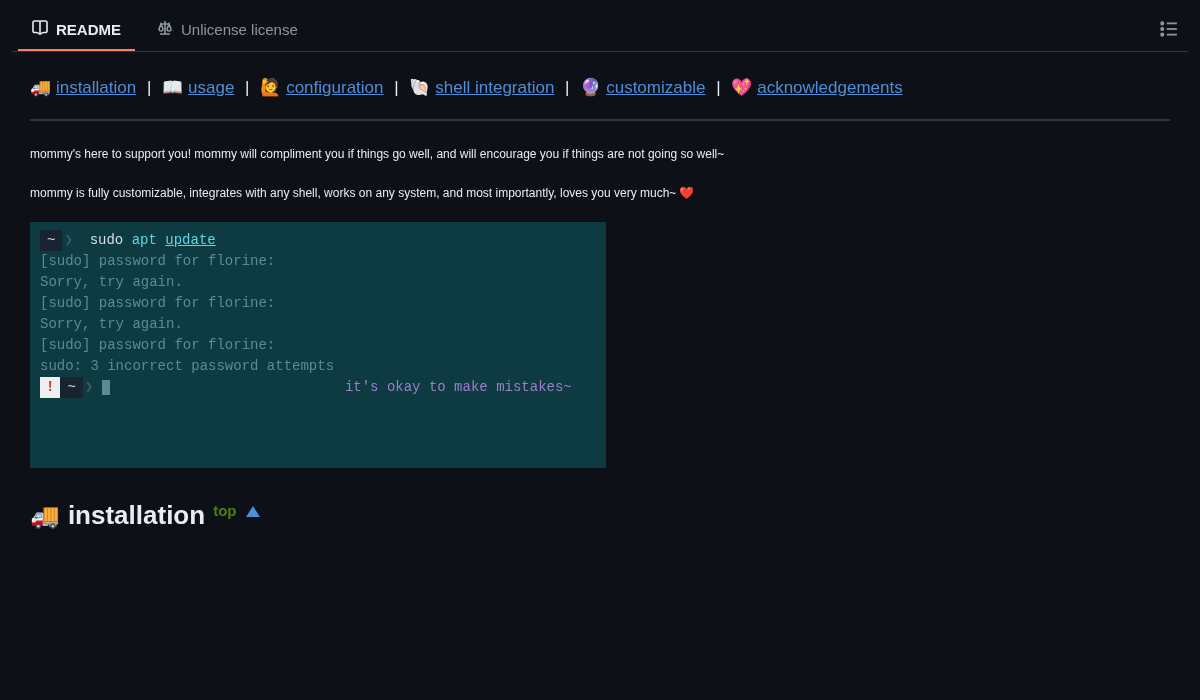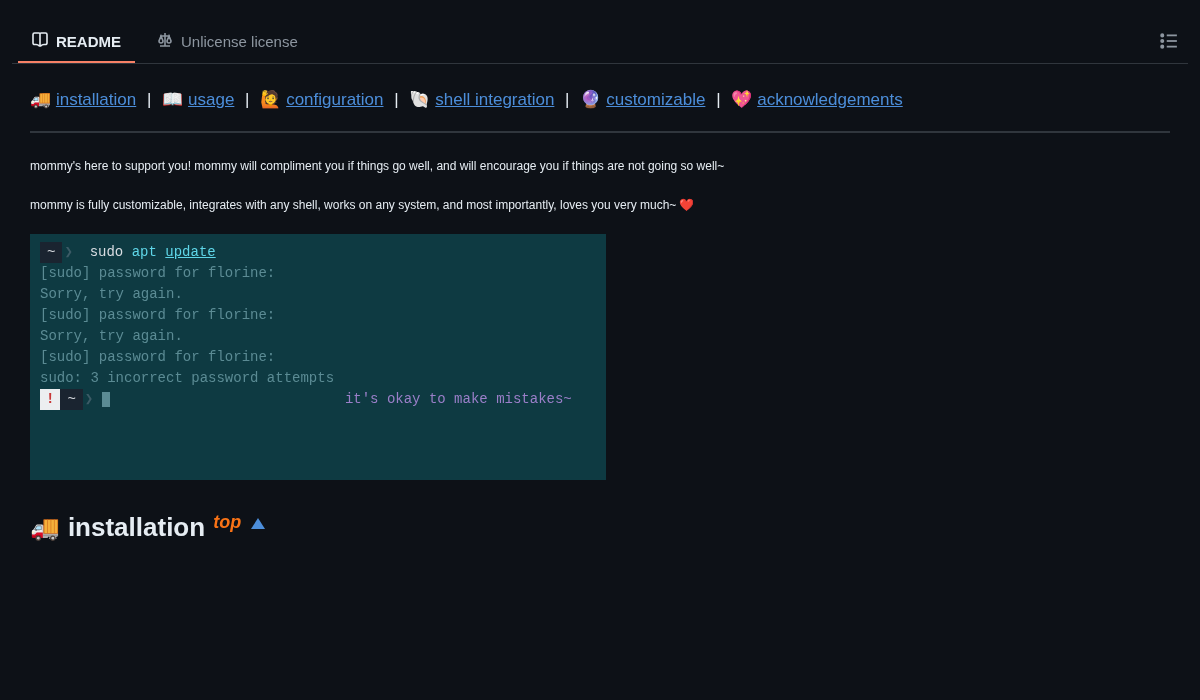--- a/index.html
+++ b/index.html
@@ -6,21 +6,21 @@
   body {
     background: #0d1117;
     color: #e6edf3;
     font-family: -apple-system, BlinkMacSystemFont, "Segoe UI", Helvetica, Arial, sans-serif;
     font-size: 16px;
     width: 1200px;
     height: 700px;
     overflow: hidden;
   }
   .container {
-    padding: 16px 12px;
+    padding: 4px 12px;
   }
   .tabs {
     display: flex;
     align-items: center;
     border-bottom: 1px solid #30363d;
     gap: 8px;
     padding: 6px 0 0 6px;
     position: relative;
   }
   .tab {
@@ -114,27 +114,26 @@
     display: flex;
     align-items: baseline;
     gap: 8px;
   }
   .h2 {
     font-size: 26px;
     font-weight: 700;
     color: #e6edf3;
   }
   .toplink {
-    color: #f97316;
-    font-size: 18px;
+    color: #4d7c0f;
+    font-size: 15px;
     font-weight: 600;
     text-decoration: none;
     position: relative;
     top: -8px;
-    font-style: italic;
   }
   .tri-up {
     display: inline-block;
     width: 0; height: 0;
     border-left: 7px solid transparent;
     border-right: 7px solid transparent;
     border-bottom: 11px solid #4c8eda;
     margin-left: 2px;
     position: relative;
     top: -7px;

